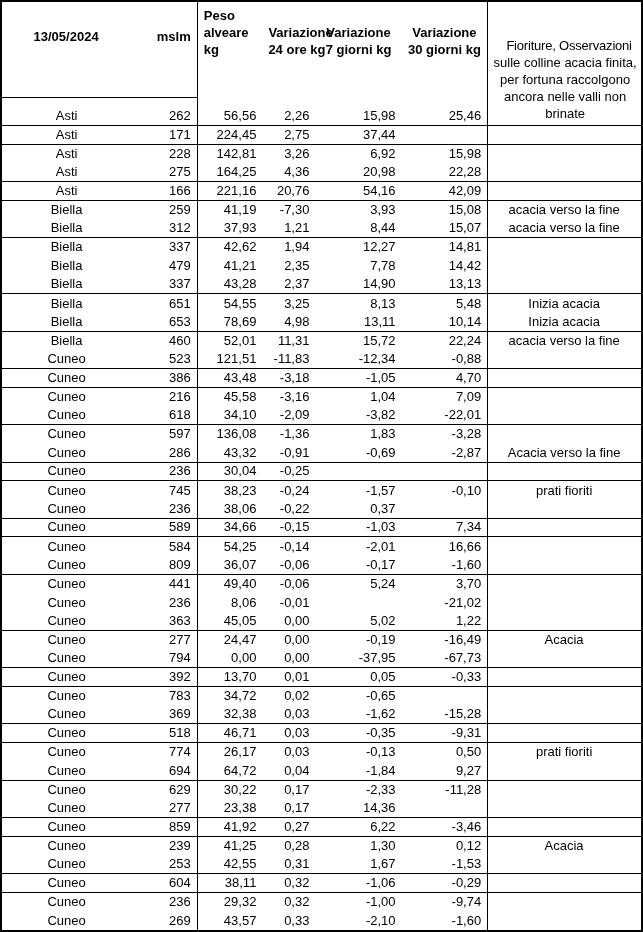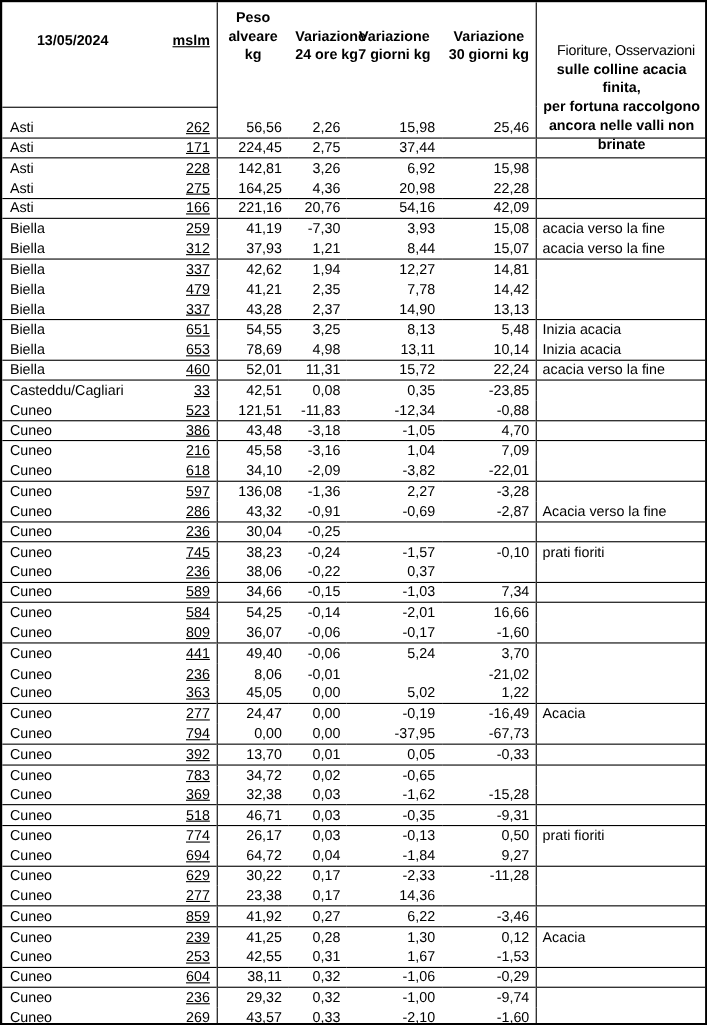--- a/index.html
+++ b/index.html
@@ -24,44 +24,44 @@
     color: #000;
   }
 
   th, td {
     padding: 0 6px 2px 6px;
     vertical-align: bottom;
     overflow: visible;
   }
 
   
-  .c-mslm  { border-right: 1.5px solid #000; text-decoration: underline; }
+  .c-mslm  { border-right: 1.5px solid #000; }
   .c-var30 { border-right: 1.5px solid #000; }
 
   
   thead tr { height: 93px; }
   thead th { font-weight: bold; }
   .h-date  { text-align: center; vertical-align: middle; padding-bottom: 26px; border-bottom: 1.5px solid #000; }
   .h-mslm  { text-align: right;  vertical-align: middle; padding-bottom: 26px; border-bottom: 1.5px solid #000; }
-  .h-peso  { text-align: center; vertical-align: top; padding-top: 5px;  white-space: pre; line-height: 17px; }
+  .h-peso  { text-align: left; vertical-align: top; padding-top: 5px;  white-space: pre; line-height: 17px; }
   .h-var   { text-align: center; vertical-align: top; padding-top: 22px; white-space: pre; line-height: 17px; }
   .h-obs   { vertical-align: top; padding: 0 4px 0 5px; font-weight: normal; }
   .obs-wrap { height: 60px; overflow: visible; line-height: 17px; }
   .obs-title { display: block; font-weight: normal; margin-top: 35px; text-indent: 8px; letter-spacing: -0.2px; }
-  .obs-note  { display: block; font-weight: bold; white-space: pre-line; }
+  .obs-note  { display: block; font-weight: normal; white-space: pre-line; }
 
   
   tbody tr { height: 18.4px; }
   tbody tr.first { height: 28px; }
   tbody tr.gs td { border-top: 1.8px solid #000; }
   tbody tr.first td { border-top: none; }
 
-  td.loc { text-align: left; padding-left: 7px; white-space: nowrap; }
+  td.loc { text-align: center; padding-left: 7px; white-space: nowrap; }
   td.num { text-align: right; white-space: nowrap; }
-  td.obs { text-align: left; padding-left: 5px; white-space: nowrap; }
+  td.obs { text-align: center; padding-left: 5px; white-space: nowrap; }
 </style>
 </head>
 <body>
 
 <div class="sheet">
   <table>
     <colgroup>
       <col style="width:128px">
       <col style="width:67px">
       <col style="width:65px">
@@ -205,29 +205,20 @@
         </tr>
         <tr class="gs">
           <td class="loc">Biella</td>
           <td class="num c-mslm">460</td>
           <td class="num">52,01</td>
           <td class="num">11,31</td>
           <td class="num">15,72</td>
           <td class="num c-var30">22,24</td>
           <td class="obs">acacia verso la fine</td>
         </tr>
-        <tr class="gs">
-          <td class="loc">Casteddu/Cagliari</td>
-          <td class="num c-mslm">33</td>
-          <td class="num">42,51</td>
-          <td class="num">0,08</td>
-          <td class="num">0,35</td>
-          <td class="num c-var30">-23,85</td>
-          <td class="obs"></td>
-        </tr>
         <tr class="">
           <td class="loc">Cuneo</td>
           <td class="num c-mslm">523</td>
           <td class="num">121,51</td>
           <td class="num">-11,83</td>
           <td class="num">-12,34</td>
           <td class="num c-var30">-0,88</td>
           <td class="obs"></td>
         </tr>
         <tr class="gs">
@@ -255,21 +246,21 @@
           <td class="num">-2,09</td>
           <td class="num">-3,82</td>
           <td class="num c-var30">-22,01</td>
           <td class="obs"></td>
         </tr>
         <tr class="gs">
           <td class="loc">Cuneo</td>
           <td class="num c-mslm">597</td>
           <td class="num">136,08</td>
           <td class="num">-1,36</td>
-          <td class="num">2,27</td>
+          <td class="num">1,83</td>
           <td class="num c-var30">-3,28</td>
           <td class="obs"></td>
         </tr>
         <tr class="">
           <td class="loc">Cuneo</td>
           <td class="num c-mslm">286</td>
           <td class="num">43,32</td>
           <td class="num">-0,91</td>
           <td class="num">-0,69</td>
           <td class="num c-var30">-2,87</td>

